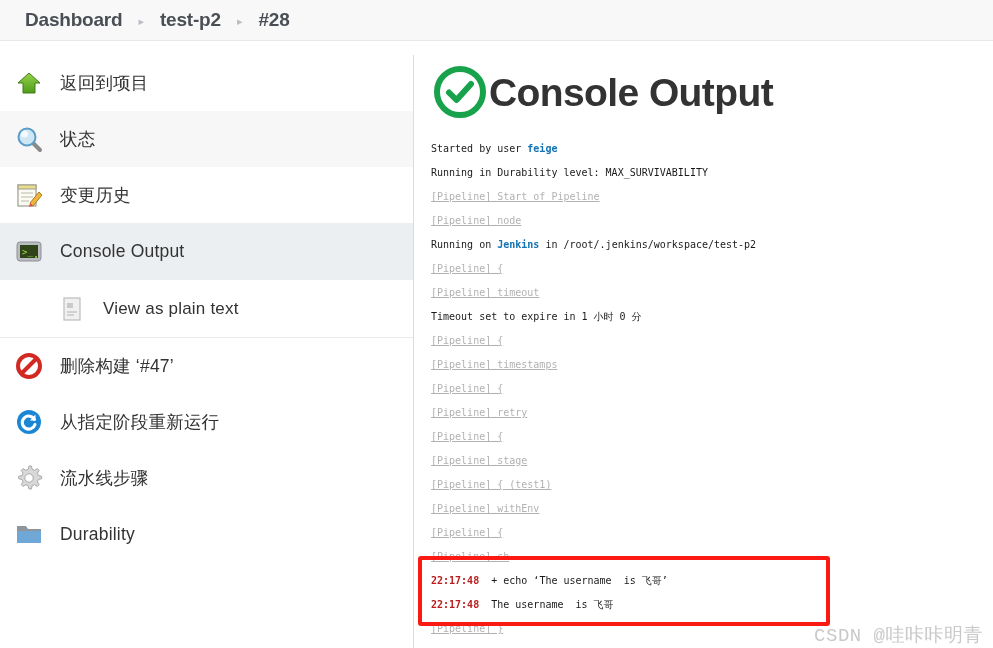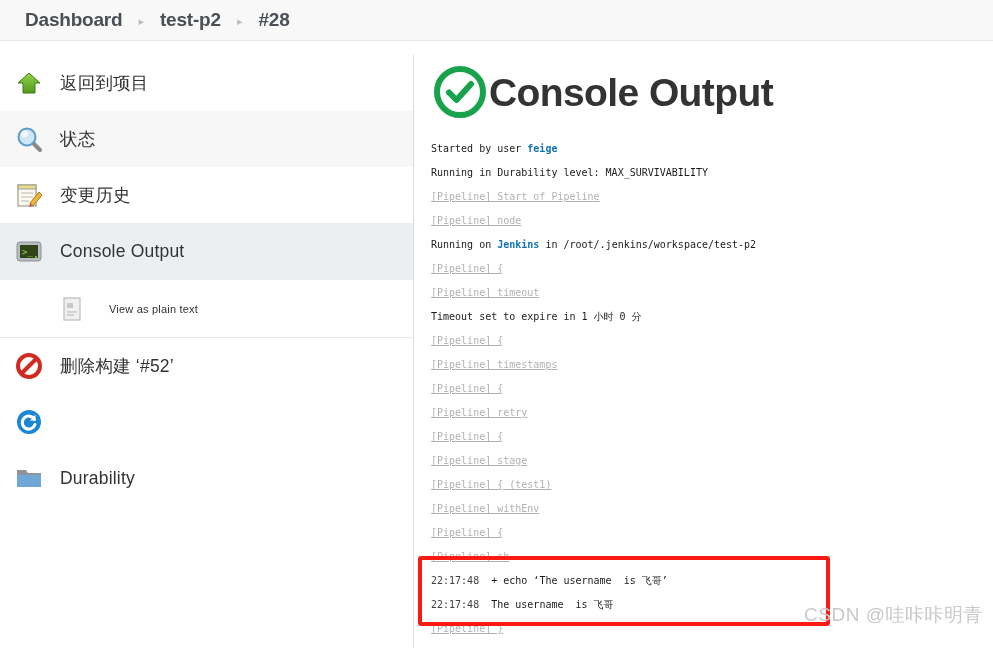--- a/index.html
+++ b/index.html
@@ -49,21 +49,21 @@
   .side-row.hl-grey  { background: #f7f7f7; text-align: center; }
   .side-row.hl-blue  { background: #eceff1; }
   .side-row .lbl {
     font-size: 17.5px;
     color: #333333;
     margin-left: 16px;
     white-space: nowrap;
     letter-spacing: 0.2px;
   }
   .side-row.sub { padding-left: 57px; height: 57px; }
-  .side-row.sub .lbl { font-size: 11px; margin-left: 22px; }
+  .side-row.sub .lbl { font-size: 17px; margin-left: 16px; }
   .sub-wrap {
     border-top: 1px solid #eceef0;
     border-bottom: 1px solid #e6eaec;
     background: #ffffff;
   }
   .ico { width: 30px; height: 30px; position: relative; flex: 0 0 30px; }
   .ico svg { display:block; width: 30px; height: 30px; }
 
   
   .main {
@@ -90,41 +90,41 @@
     padding-left: 16px;
     font-family: "DejaVu Sans Mono", "Liberation Mono", monospace;
     font-size: 10px;
     line-height: 24px;
     color: #1a1a1a;
     white-space: pre;
   }
   .cline { height: 24px; white-space: pre; }
   .dim  { color: #b2b2b2; text-decoration: underline; }
   .lnk  { color: #1474b4; font-weight: bold; }
-  .ts   { font-weight: normal; color: #404040; }
+  .ts   { font-weight: bold; color: #b91c1c; }
 
   
   .redbox {
     position: absolute;
     left: 418px; top: 556px;
     width: 412px; height: 70px;
     border: 4px solid #fb1a13;
     border-radius: 3px;
     pointer-events: none;
   }
 
   
   .watermark {
     position: absolute;
-    right: 10px; bottom: 20px;
+    right: 10px; bottom: 0;
     font-size: 19px;
     color: #c9c9c9;
     letter-spacing: 0.5px;
     white-space: nowrap;
-    font-family: Liberation Sans, sans-serif;
+    font-family: Liberation Mono, monospace;
   }
 </style>
 </head>
 <body>
 
 <div id="root">
 
   <div class="breadcrumb-bar">
     <span class="crumb">Dashboard</span>
     <span class="crumb-sep">▸</span>
@@ -203,34 +203,46 @@
     </div>
 
 
     <div class="side-row">
       <span class="ico">
         <svg viewBox="0 0 30 30">
           <circle cx="15" cy="15" r="11" fill="#ffffff" stroke="#d22a22" stroke-width="4"></circle>
           <line x1="7.5" y1="22.5" x2="22.5" y2="7.5" stroke="#d22a22" stroke-width="4"></line>
         </svg>
       </span>
-      <span class="lbl">删除构建 ‘#52’</span>
+      <span class="lbl">删除构建 ‘#47’</span>
     </div>
 
     <div class="side-row">
       <span class="ico">
         <svg viewBox="0 0 30 30">
           <circle cx="15" cy="15" r="12" fill="#1b87d4"></circle>
           <path d="M20.5 12.5 A6.5 6.5 0 1 0 21 17.5" fill="none" stroke="#ffffff" stroke-width="3" stroke-linecap="round"></path>
           <path d="M21.5 7.5 L21.5 13.5 L16 13.5 Z" fill="#ffffff"></path>
         </svg>
       </span>
-    </div>
-
-
+      <span class="lbl">从指定阶段重新运行</span>
+    </div>
+
+
+    <div class="side-row">
+      <span class="ico">
+        <svg viewBox="0 0 30 30">
+          <g fill="#d8d8d8" stroke="#a9a9a9" stroke-width="1">
+            <path d="M15 3 l2.4 0 0.8 3.3 2.3 1 2.9-1.7 1.7 1.7 -1.7 2.9 1 2.3 3.3 0.8 0 2.4 -3.3 0.8 -1 2.3 1.7 2.9 -1.7 1.7 -2.9-1.7 -2.3 1 -0.8 3.3 -2.4 0 -0.8-3.3 -2.3-1 -2.9 1.7 -1.7-1.7 1.7-2.9 -1-2.3 -3.3-0.8 0-2.4 3.3-0.8 1-2.3 -1.7-2.9 1.7-1.7 2.9 1.7 2.3-1 z"></path>
+          </g>
+          <circle cx="15" cy="15" r="4.2" fill="#ffffff" stroke="#a9a9a9" stroke-width="1"></circle>
+        </svg>
+      </span>
+      <span class="lbl">流水线步骤</span>
+    </div>
 
     <div class="side-row">
       <span class="ico">
         <svg viewBox="0 0 30 30">
           <path d="M3 7 L12 7 L14 10 L27 10 L27 24 L3 24 Z" fill="#8f959b"></path>
           <path d="M3 12 L27 12 L27 24 L3 24 Z" fill="#6fa8d6"></path>
         </svg>
       </span>
       <span class="lbl">Durability</span>
     </div>

